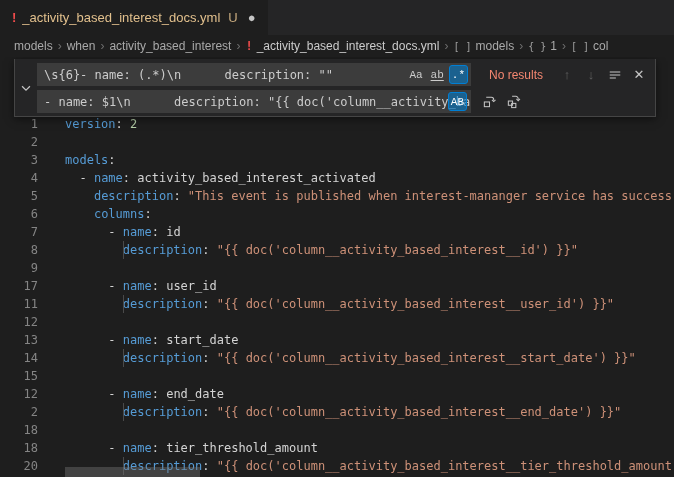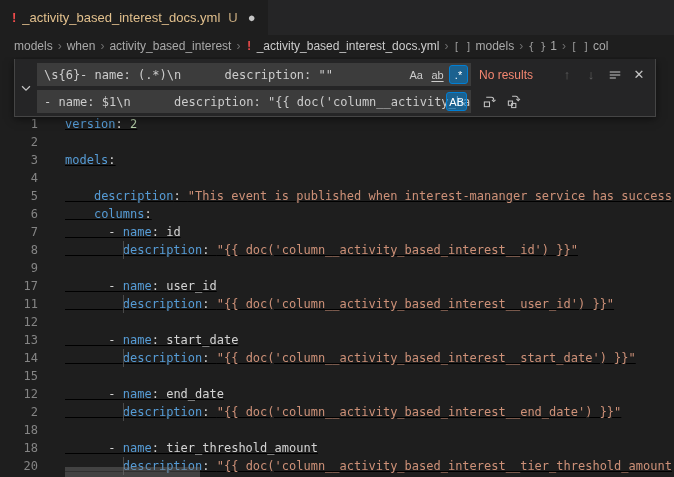--- a/index.html
+++ b/index.html
@@ -24,21 +24,21 @@
   .bc-item { display:inline-flex; align-items:center; gap:4px; cursor:pointer; }
   .bc-icon { font-family:"DejaVu Sans Mono", monospace; font-size:10px; color:#a0a0a0; }
   .bc-icon-error { color:#f14c4c; font-weight:bold; font-size:12px; }
   .bc-item-file { color:#cccccc; }
 
   
   .editor { position:relative; height:420px; overflow:hidden; background:#1e1e1e; }
   .code-lines { padding-top:58px; font-family:"DejaVu Sans Mono", monospace; font-size:12px; }
   .line { display:flex; height:18px; line-height:18px; white-space:pre; }
   .ln { width:38px; text-align:right; color:#858585; flex:none; }
-  .lc { margin-left:27px; position:relative; white-space:pre;text-decoration:underline; }
+  .lc { margin-left:27px; position:relative; white-space:pre; }
   .guide { position:absolute; top:0; bottom:0; width:1px; background:#4a4a4a; }
   .tk-k { color:#569cd6; }
   .tk-s { color:#ce9178; }
   .tk-n { color:#b5cea8; }
   .tk-p { color:#d4d4d4; }
 
   .hscrollbar { position:absolute; left:65px; bottom:0; width:135px; height:10px;
                 background:rgba(121,121,121,0.4); cursor:pointer; }
 
   
@@ -49,24 +49,24 @@
                cursor:pointer; border-left:2px solid transparent; }
   .fw-main { flex:1; padding:4px 6px 4px 2px; display:flex; flex-direction:column; gap:4px; overflow:hidden; }
   .fw-row { display:flex; align-items:center; height:23px; }
   .fw-input { position:relative; width:434px; height:23px; background:#3c3c3c; border:1px solid #3c3c3c;
               display:flex; align-items:center; padding-left:6px; overflow:hidden; cursor:text; flex:none; }
   .fw-text { font-family:"DejaVu Sans Mono", monospace; font-size:12px; color:#cccccc;
              white-space:pre; overflow:hidden; }
   .fw-opts { position:absolute; right:2px; top:1px; display:flex; gap:2px; background:#3c3c3c; }
   .fw-opt { min-width:19px; height:19px; border:1px solid transparent; border-radius:3px;
             background:transparent; color:#cccccc; font-size:11px;
-            font-family:Liberation Sans, sans-serif; cursor:pointer; padding:0 2px; }
+            font-family:Liberation Mono, monospace; cursor:pointer; padding:0 2px; }
   .fw-opt.ww { text-decoration:underline; text-underline-offset:2px; }
   .fw-opt.active { background:rgba(0,127,212,0.55); border-color:#007fd4; color:#ffffff; }
-  .fw-results { margin-left:8px; font-size:12px; color:#f48771; white-space:nowrap; }
+  .fw-results { margin-left:18px; font-size:12px; color:#f48771; white-space:nowrap; }
   .fw-actions { margin-left:auto; display:flex; align-items:center; gap:4px; }
   .fw-actions-replace { margin-left:8px; display:flex; align-items:center; gap:4px; }
   .fw-btn { width:20px; height:20px; background:transparent; border:none; border-radius:3px;
             color:#c5c5c5; font-size:13px; cursor:pointer; display:flex; align-items:center;
             justify-content:center; padding:0; }
   .fw-btn.disabled { opacity:.35; cursor:default; }
   .pc-btn { position:absolute; right:3px; top:1px; }
 </style>
 </head>
 <body>
@@ -172,21 +172,21 @@
           </span>
         </div>
 
       </div>
     </div>
 
     <div class="code-lines">
         <div class="line"><div class="ln">1</div><div class="lc"><span class="tk-k">version</span><span class="tk-p">: </span><span class="tk-n">2</span></div></div>
         <div class="line"><div class="ln">2</div><div class="lc"></div></div>
         <div class="line"><div class="ln">3</div><div class="lc"><span class="tk-k">models</span><span class="tk-p">:</span></div></div>
-        <div class="line"><div class="ln">4</div></div>
+        <div class="line"><div class="ln">4</div><div class="lc"><span class="tk-p">  - </span><span class="tk-k">name</span><span class="tk-p">: activity_based_interest_activated</span></div></div>
         <div class="line"><div class="ln">5</div><div class="lc"><span class="tk-p">    </span><span class="tk-k">description</span><span class="tk-p">: </span><span class="tk-s">"This event is published when interest-mananger service has success</span></div></div>
         <div class="line"><div class="ln">6</div><div class="lc"><span class="tk-p">    </span><span class="tk-k">columns</span><span class="tk-p">:</span></div></div>
         <div class="line"><div class="ln">7</div><div class="lc"><span class="tk-p">      - </span><span class="tk-k">name</span><span class="tk-p">: id</span></div></div>
         <div class="line"><div class="ln">8</div><div class="lc"><span class="guide" style="left: 8ch;"></span><span class="tk-p">        </span><span class="tk-k">description</span><span class="tk-p">: </span><span class="tk-s">"{{ doc('column__activity_based_interest__id') }}"</span></div></div>
         <div class="line"><div class="ln">9</div><div class="lc"></div></div>
         <div class="line"><div class="ln">17</div><div class="lc"><span class="tk-p">      - </span><span class="tk-k">name</span><span class="tk-p">: user_id</span></div></div>
         <div class="line"><div class="ln">11</div><div class="lc"><span class="guide" style="left: 8ch;"></span><span class="tk-p">        </span><span class="tk-k">description</span><span class="tk-p">: </span><span class="tk-s">"{{ doc('column__activity_based_interest__user_id') }}"</span></div></div>
         <div class="line"><div class="ln">12</div><div class="lc"></div></div>
         <div class="line"><div class="ln">13</div><div class="lc"><span class="tk-p">      - </span><span class="tk-k">name</span><span class="tk-p">: start_date</span></div></div>
         <div class="line"><div class="ln">14</div><div class="lc"><span class="guide" style="left: 8ch;"></span><span class="tk-p">        </span><span class="tk-k">description</span><span class="tk-p">: </span><span class="tk-s">"{{ doc('column__activity_based_interest__start_date') }}"</span></div></div>

